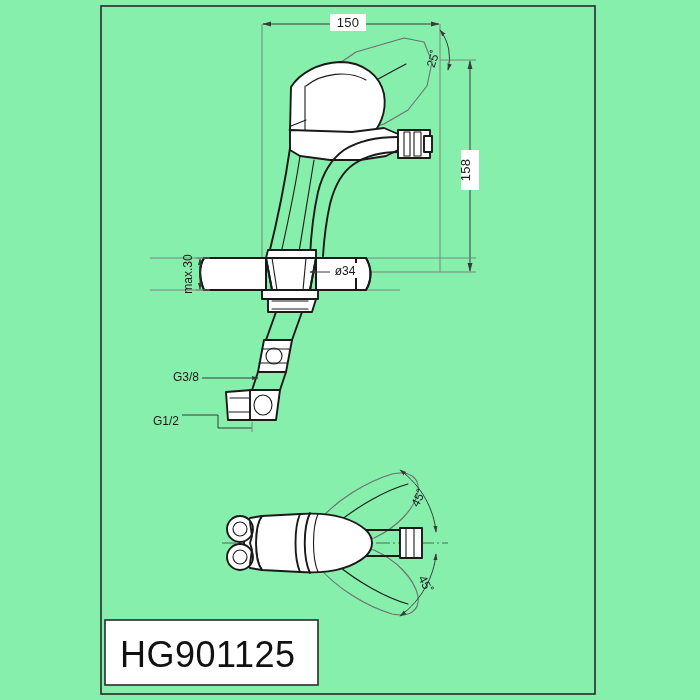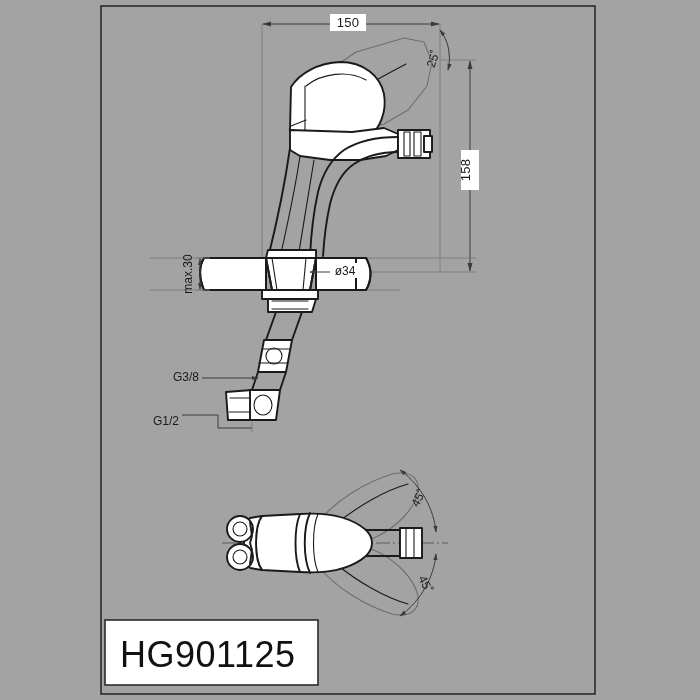--- a/index.html
+++ b/index.html
@@ -10,21 +10,21 @@
   body {
     width: 700px;
     height: 700px;
     font-family: "Liberation Sans", sans-serif;
     overflow: hidden;
   }
   #sheet {
     position: relative;
     width: 700px;
     height: 700px;
-    background: #a3a3a3;
+    background: #86efac;
   }
   #drawing {
     position: absolute;
     top: 0;
     left: 0;
     width: 700px;
     height: 700px;
     display: block;
   }
   .dim-text {

